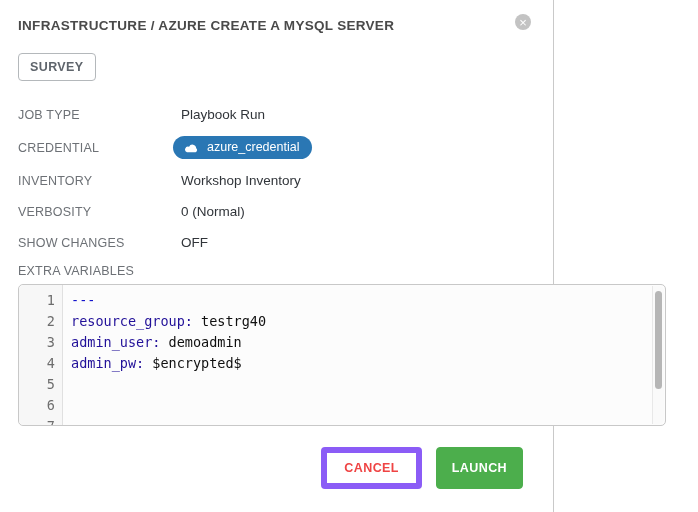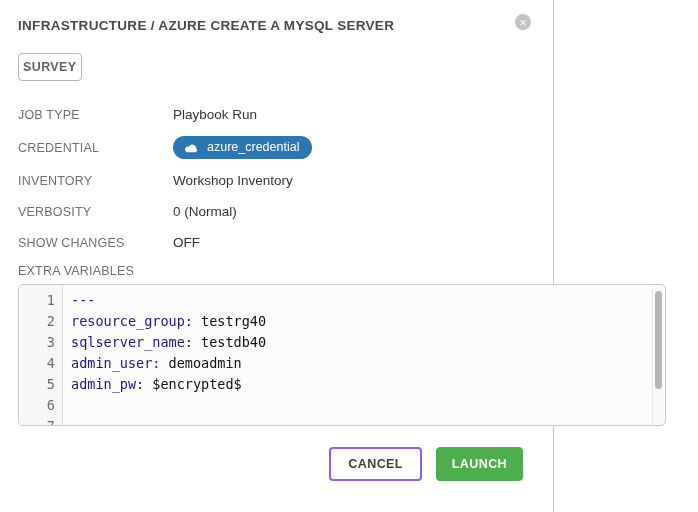--- a/index.html
+++ b/index.html
@@ -28,33 +28,33 @@
     width: 16px; height: 16px; padding: 0;
     border: none; border-radius: 50%;
     background: #c3c3c3; color: #ffffff;
     font-size: 13px; line-height: 15px; text-align: center;
     cursor: pointer; font-family: "Liberation Sans", sans-serif;
   }
   
   .tabs { margin-top: 20px; display: flex; gap: 13px; }
   .tab {
     font-size: 12.5px; font-weight: 600; letter-spacing: 0.4px;
-    padding: 6px 4px; border-radius: 4px;
+    padding: 6px 11px; border-radius: 4px;
     border: 1px solid #b4b8bb; background: #ffffff; color: #5f656c;
     cursor: pointer; font-family: "Liberation Sans", sans-serif;
   }
   .tab.active { background: #424a51; border-color: #424a51; color: #ffffff; }
   
   .details { margin-top: 24px; }
   .detail-row { display: flex; align-items: center; margin-bottom: 12px; min-height: 19px; }
   .detail-label {
     width: 155px; flex: none;
     font-size: 12.5px; color: #6d7176; letter-spacing: 0.2px; text-transform: uppercase;
   }
-  .detail-value { font-size: 13.5px; color: #31353a; }
+  .detail-value { font-size: 13.5px; color: #31353a; margin-left: 8px; }
   .cred-badge {
     display: inline-flex; align-items: flex-end; gap: 8px;
     background: #2a77b4; color: #ffffff;
     font-size: 12.5px; border: none; border-radius: 12px;
     padding: 4px 13px 5px 11px; cursor: pointer;
     font-family: "Liberation Sans", sans-serif;
   }
   .cloud-icon { display: inline-flex; }
   
   .extra-label {
@@ -93,21 +93,21 @@
     width: 7px; height: 98px;
     background: #b6b6b6; border-radius: 4px; cursor: pointer;
   }
   
   .footer { display: flex; justify-content: flex-end; gap: 14px; margin-top: 21px; }
   .btn {
     font-size: 12.5px; font-weight: 600; letter-spacing: 0.4px;
     padding: 8px 17px; border-radius: 4px; cursor: pointer;
     font-family: "Liberation Sans", sans-serif;
   }
-  .btn-cancel { background: #ffffff; border: 2px solid #8b5cf6; color: #404040; }
+  .btn-cancel { background: #ffffff; border: 6px solid #8b5cf6; color: #ef4444; }
   .btn-launch { background: #4cae4c; border: 1px solid #4cae4c; color: #ffffff; padding: 8px 15px; }
 </style>
 </head>
 <body>
 
 <div class="modal">
 
   <div class="modal-header">
     <div class="modal-title">INFRASTRUCTURE / AZURE CREATE A MYSQL SERVER</div>
     <button class="close-btn">
@@ -163,21 +163,20 @@
       <div>2</div>
       <div>3</div>
       <div>4</div>
       <div>5</div>
       <div>6</div>
       <div>7</div>
     </div>
     <div class="code">
       <div class="code-line meta"><span class="code-key">---</span><span class="code-val"></span></div>
       <div class="code-line"><span class="code-key">resource_group:</span><span class="code-val"> testrg40</span></div>
-      <div class="code-line"><span class="code-key">sqlserver_name:</span><span class="code-val"> testdb40</span></div>
       <div class="code-line"><span class="code-key">admin_user:</span><span class="code-val"> demoadmin</span></div>
       <div class="code-line"><span class="code-key">admin_pw:</span><span class="code-val"> $encrypted$</span></div>
       <div class="code-line"><span class="code-key"></span><span class="code-val"></span></div>
     </div>
     <div class="editor-scrollbar">
       <div class="editor-thumb"></div>
     </div>
   </div>
 
   <div class="footer">

